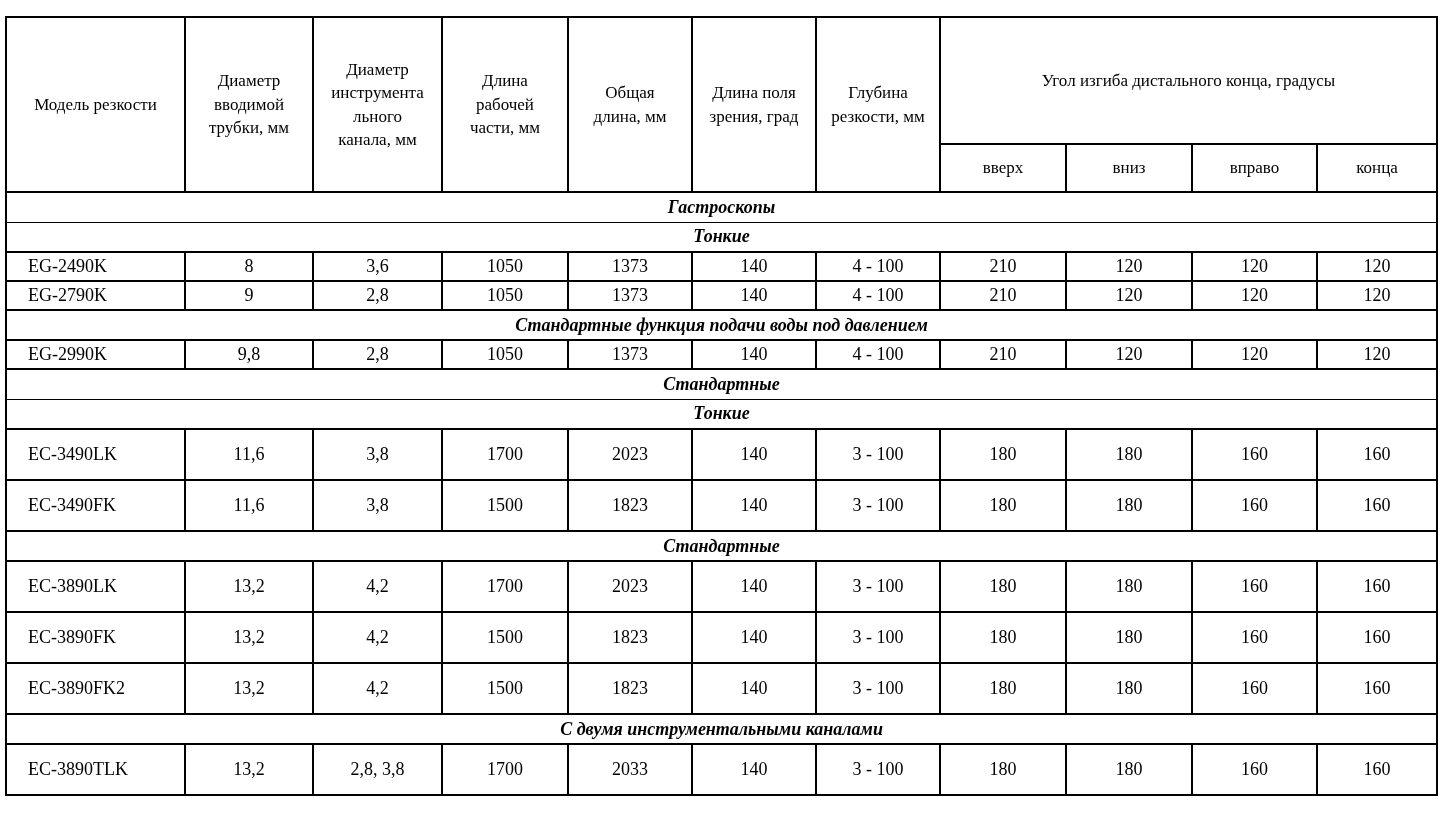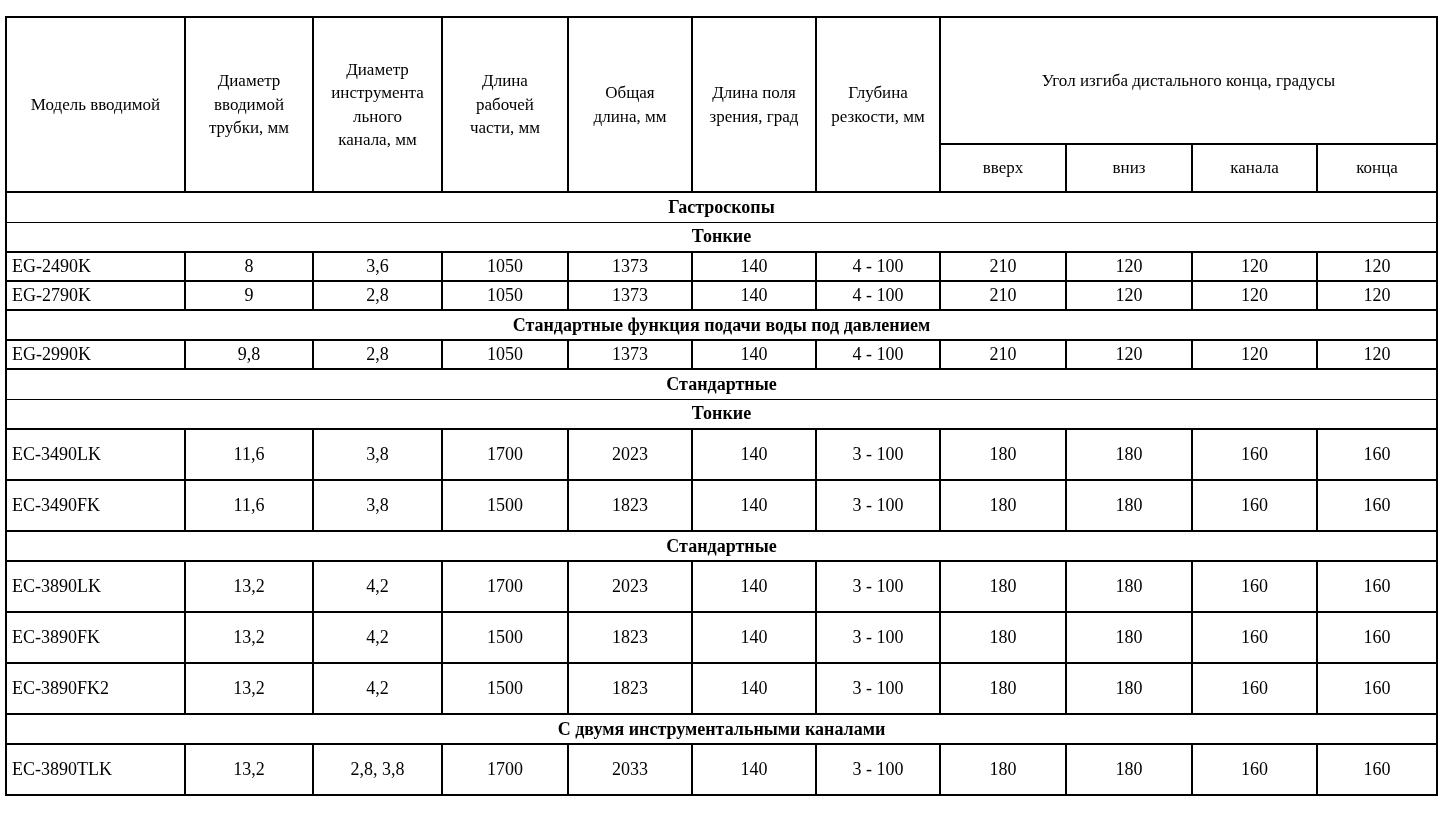--- a/index.html
+++ b/index.html
@@ -40,28 +40,28 @@
   }
   tr.h1 { height: 127px; }
   tr.h2 { height: 48px; }
   td.section {
     font-weight: bold;
     font-size: 18px;
     text-align: center;
     border-top-width: 1px;
     border-bottom-width: 1px;
   }
-  tr.sec { height: 30px; }
+  tr.sec { height: 30px; font-style: italic; }
   td.data {
     font-size: 18px;
     text-align: center;
   }
   td.model {
     text-align: left;
-    padding-left: 5px;
+    padding-left: 21px;
   }
   tr.short { height: 29px; }
   tr.tall  { height: 51px; }
 </style>
 </head>
 <body>
 
 <div class="page">
   <table class="specs">
     <colgroup>
@@ -72,21 +72,21 @@
       <col style="width:124px">
       <col style="width:124px">
       <col style="width:124px">
       <col style="width:126px">
       <col style="width:126px">
       <col style="width:125px">
       <col style="width:120px">
     </colgroup>
     <thead>
       <tr class="h1">
-        <th rowspan="2">Модель вводимой</th>
+        <th rowspan="2">Модель резкости</th>
         <th rowspan="2">Диаметр
 вводимой
 трубки, мм</th>
         <th rowspan="2">Диаметр
 инструмента
 льного
 канала, мм</th>
         <th rowspan="2">Длина
 рабочей
 части, мм</th>
@@ -94,21 +94,21 @@
 длина, мм</th>
         <th rowspan="2">Длина поля
 зрения, град</th>
         <th rowspan="2">Глубина
 резкости, мм</th>
         <th colspan="4">Угол изгиба дистального конца, градусы</th>
       </tr>
       <tr class="h2">
         <th>вверх</th>
         <th>вниз</th>
-        <th>канала</th>
+        <th>вправо</th>
         <th>конца</th>
       </tr>
     </thead>
     <tbody id="table-body">
         <tr class="sec">
           <td colspan="11" class="section">Гастроскопы</td>
         </tr>
         <tr class="sec">
           <td colspan="11" class="section">Тонкие</td>
         </tr>

